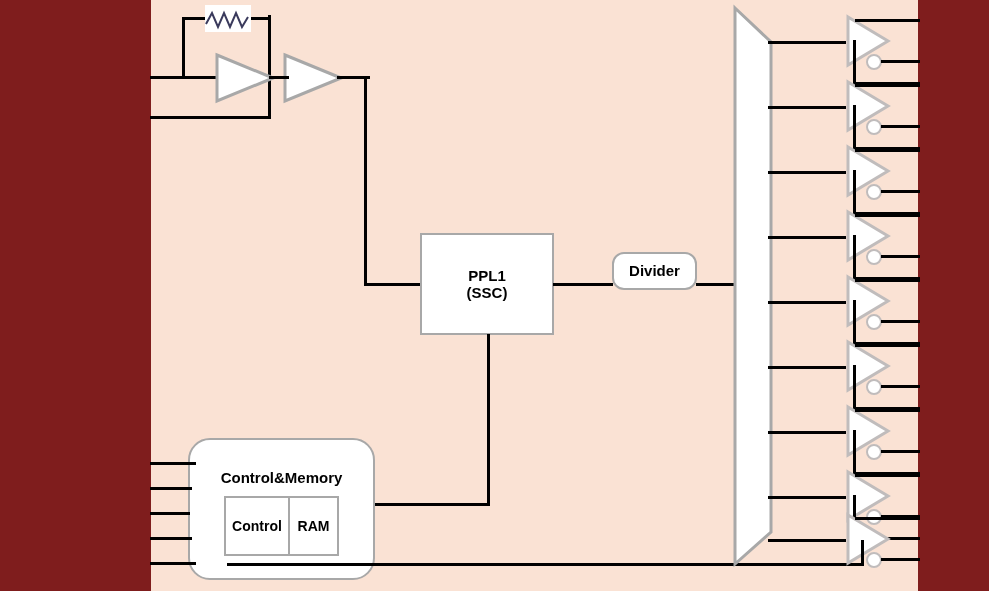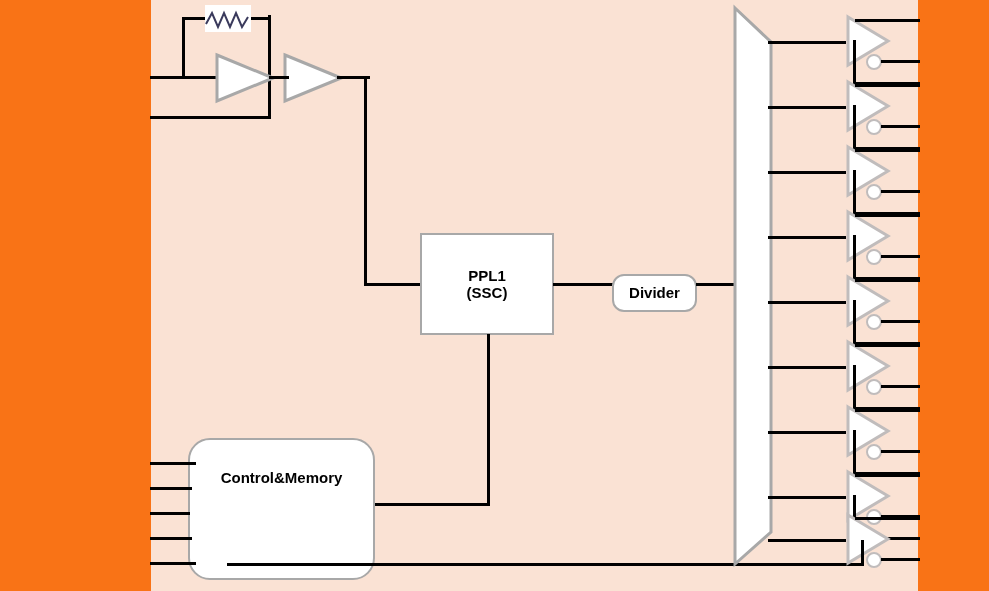--- a/index.html
+++ b/index.html
@@ -1,17 +1,17 @@
 <!DOCTYPE html>
 <html><head>
 <meta charset="utf-8">
 <style>
   html,body{margin:0;padding:0;background:#000;}
   body{width:989px;height:591px;overflow:hidden;font-family:"Liberation Sans",sans-serif;}
-  #root{position:relative;width:989px;height:591px;background:#f97316;}
+  #root{position:relative;width:989px;height:591px;background:#7f1d1d;}
   #canvas{position:absolute;left:151px;top:0px;width:767px;height:591px;background:#fae2d4;}
   .wire{position:absolute;background:#000;}
   .h{height:3px;}
   .v{width:3px;}
   .box{position:absolute;background:#fff;border:2px solid #a8a8a8;box-sizing:border-box;
        display:flex;align-items:center;justify-content:center;text-align:center;
        font-weight:bold;color:#000;line-height:1.15;}
   .rbox{border-radius:12px;}
   .amp{position:absolute;}
   .amp svg{display:block;}
@@ -60,32 +60,40 @@
     <div class="wire v" style="left:213px;top:76px;height:208px;"></div>
     <div class="wire h" style="left:213px;top:283px;width:57px;"></div>
 
     <div class="box" style="left:269px;top:233px;width:134px;height:102px;font-size:15px;">
       <span class="lbl">PPL1
 (SSC)</span>
     </div>
 
     <div class="wire h" style="left:402px;top:283px;width:60px;"></div>
 
-    <div class="box rbox" style="left:461px;top:274px;width:85px;height:38px;font-size:15px;text-align:center;">
+    <div class="box rbox" style="left:461px;top:252px;width:85px;height:38px;font-size:15px;text-align:center;">
       <span>Divider</span>
     </div>
 
     <div class="wire h" style="left:545px;top:283px;width:42px;"></div>
 
     <div class="wire v" style="left:336px;top:334px;height:172px;"></div>
     <div class="wire h" style="left:224px;top:503px;width:115px;"></div>
 
     <div class="box rbox" style="left:37px;top:438px;width:187px;height:142px;border-radius:22px;
                 flex-direction:column;justify-content:flex-start;padding-top:12px;font-size:15px;">
       <span style="font-size:15px;margin-top:17px;">Control&amp;Memory</span>
+      <div style="display:flex;margin-top:10px;">
+        <div class="box" style="position:relative;left:0;top:0;width:66px;height:60px;font-size:14px;">
+          <span>Control</span>
+        </div>
+        <div class="box" style="position:relative;left:0;top:0;width:51px;height:60px;font-size:14px;margin-left:-2px;">
+          <span>RAM</span>
+        </div>
+      </div>
     </div>
 
     <div class="wire h" style="left:-1px;top:462px;width:46px;"></div>
     <div class="wire h" style="left:-1px;top:487px;width:42px;"></div>
     <div class="wire h" style="left:-1px;top:512px;width:40px;"></div>
     <div class="wire h" style="left:-1px;top:537px;width:42px;"></div>
     <div class="wire h" style="left:-1px;top:562px;width:46px;"></div>
 
     <div class="wire h" style="left:76px;top:563px;width:637px;"></div>
 

